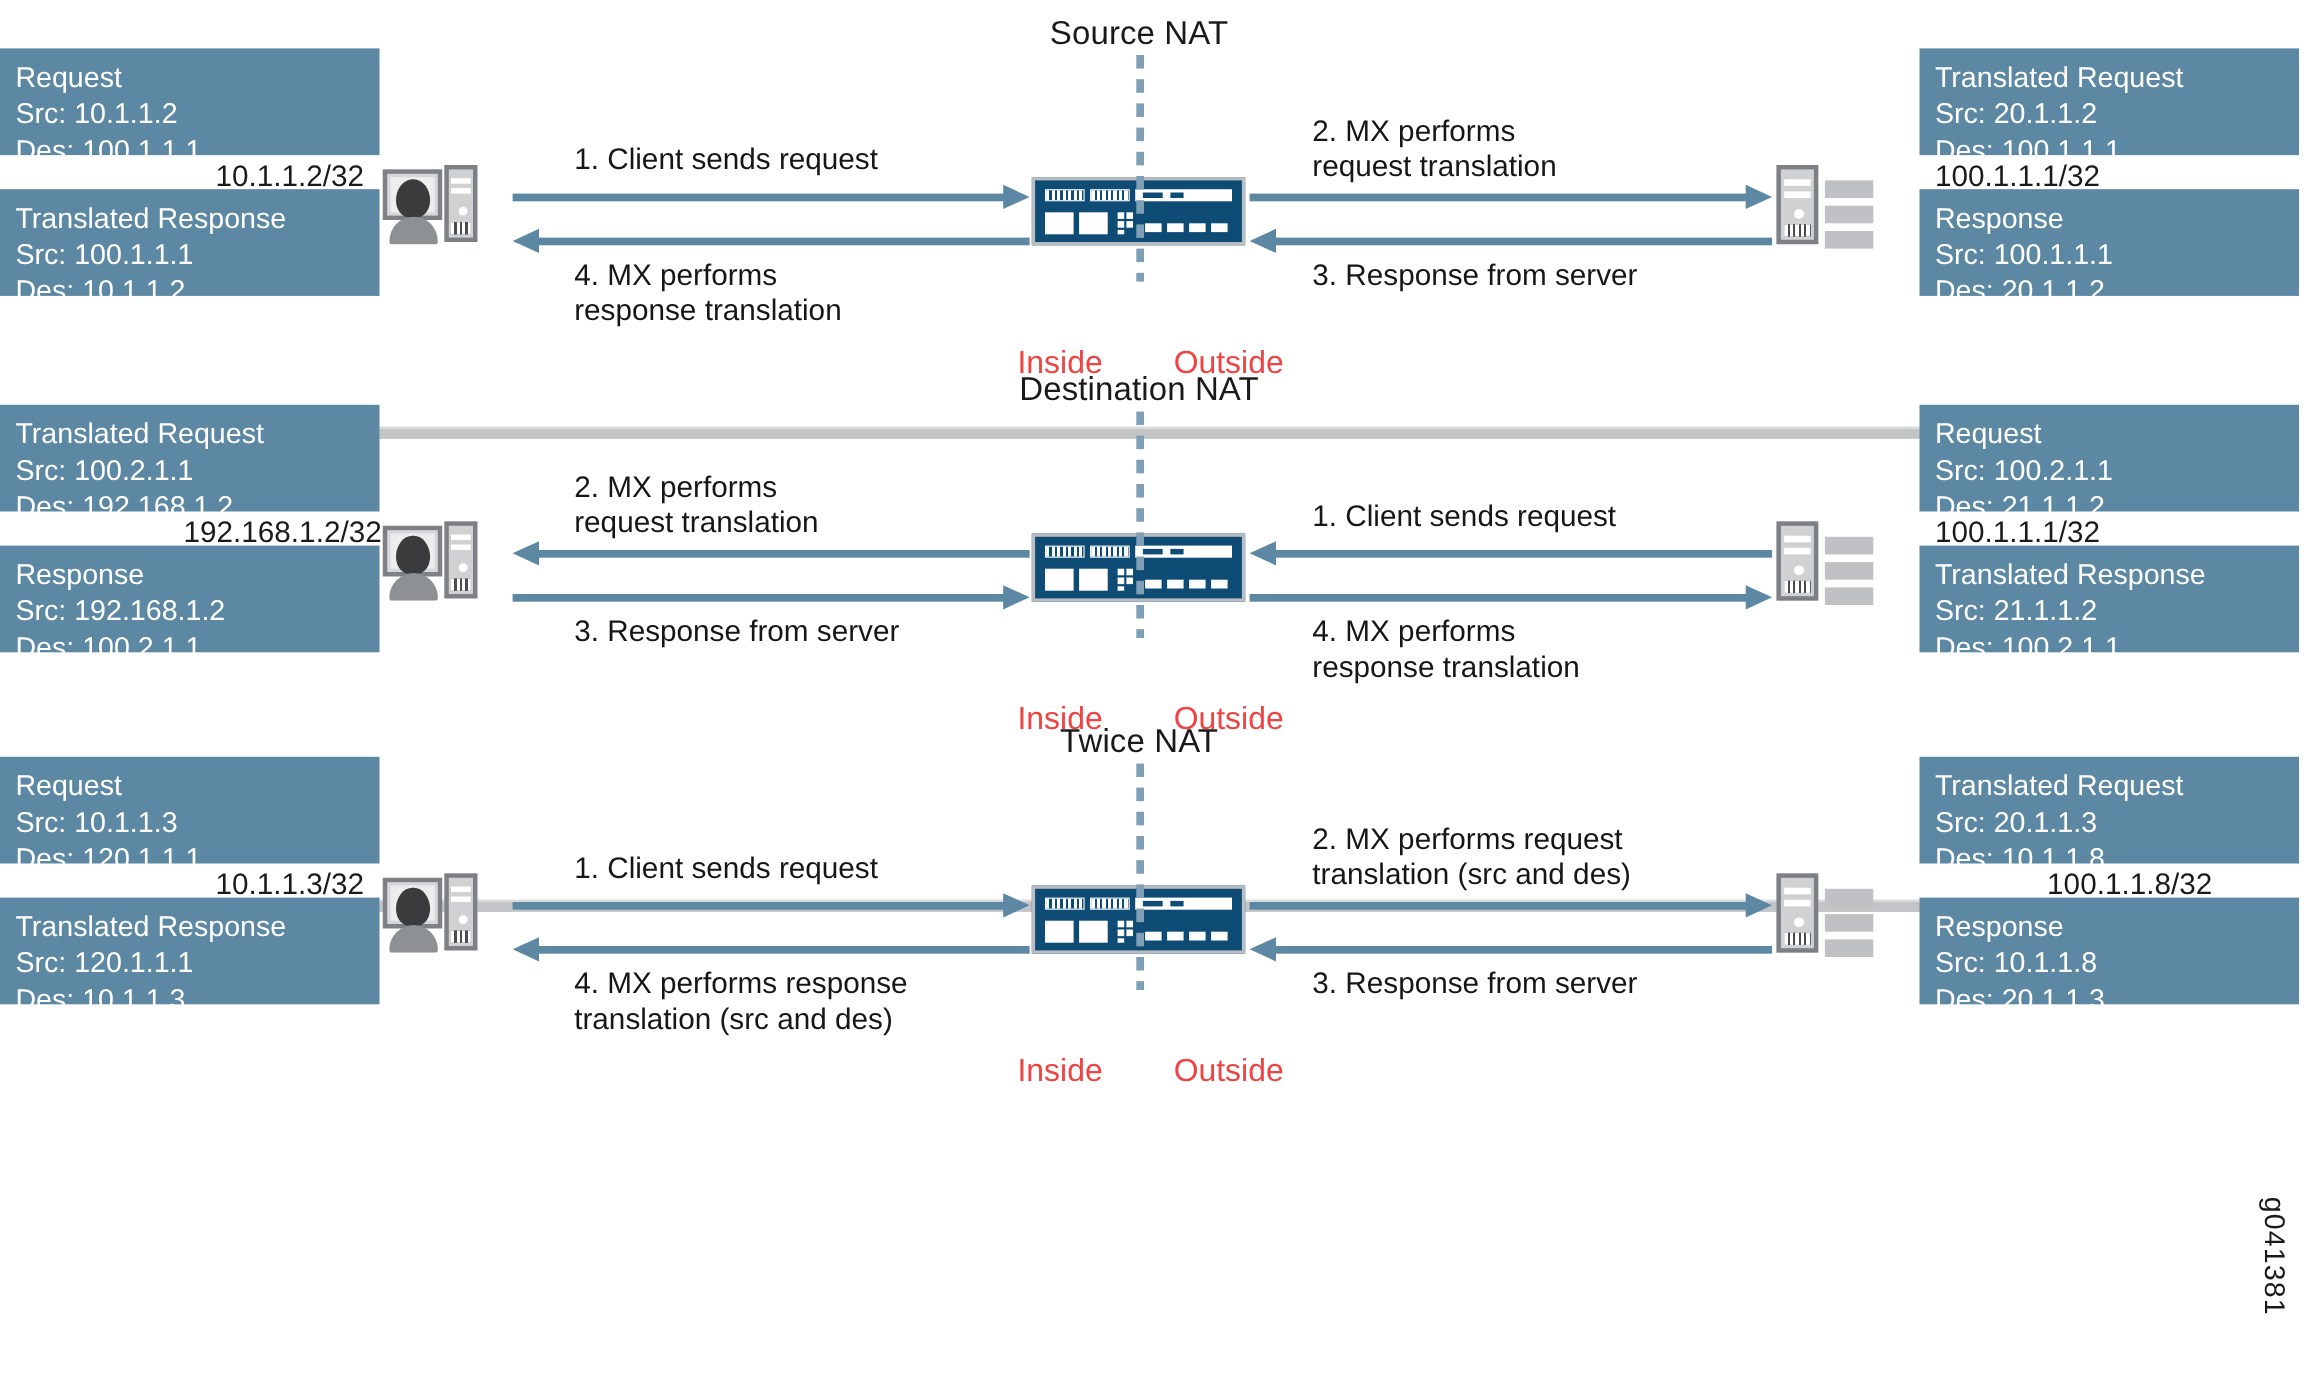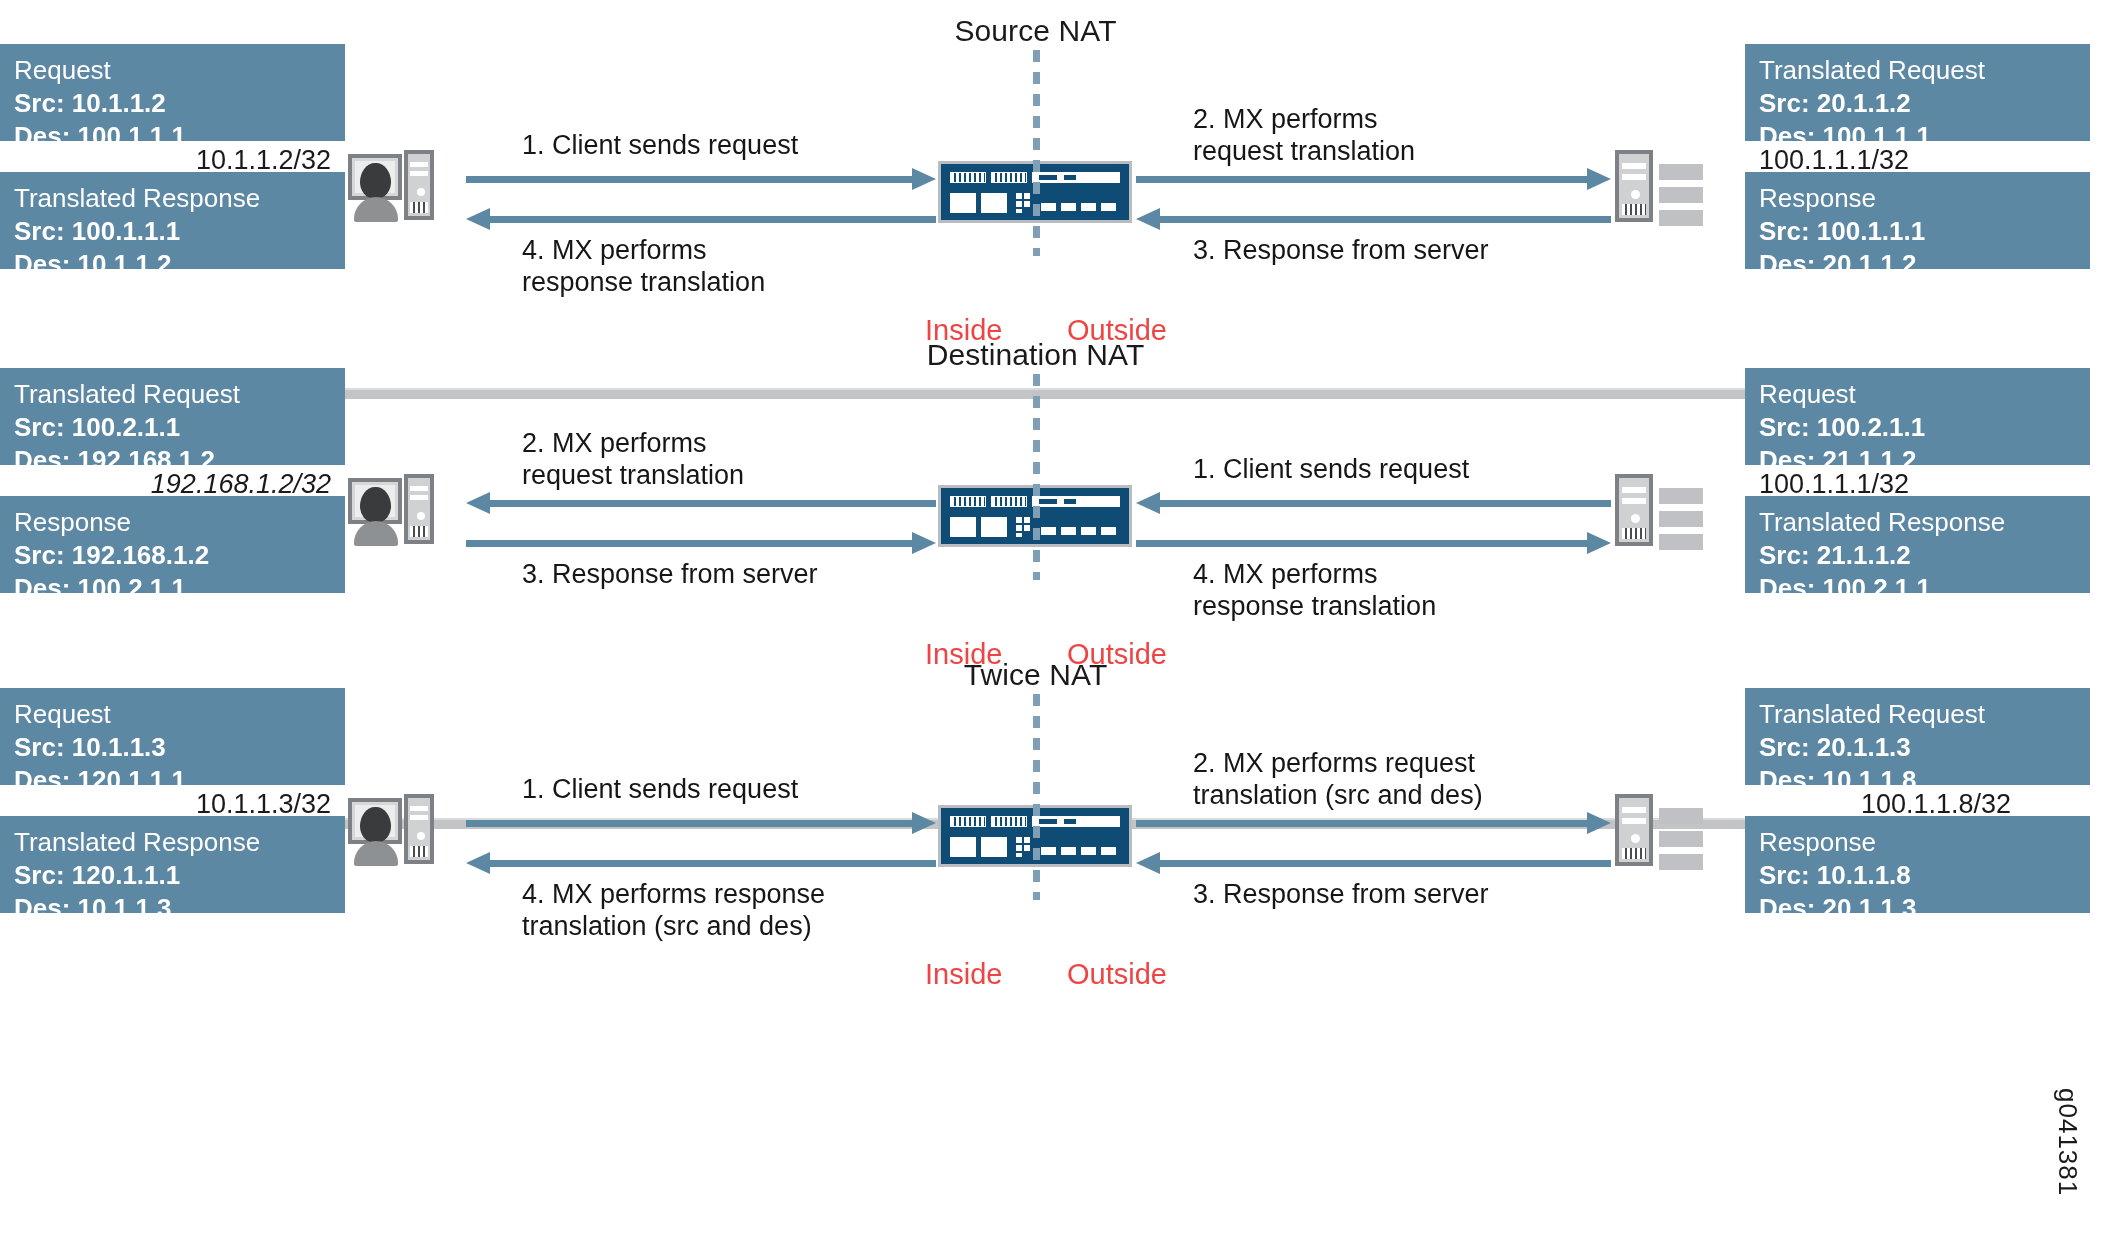--- a/index.html
+++ b/index.html
@@ -45,21 +45,21 @@
   
   .info-box {
     position: absolute;
     background: #5d88a4;
     color: #ffffff;
     padding: 10px 14px 12px 14px;
     line-height: 1.26;
     font-size: 26px;
   }
   .info-box .ib-title { display: block; }
-  .info-box .ib-line  { display: block; font-weight: bold; }
+  .info-box .ib-line  { display: block; }
 
   
   .subnet-label {
     position: absolute;
     font-size: 27px;
     color: #1a1a1a;
     background: #ffffff;
     white-space: nowrap;
     line-height: 1;
   }
@@ -452,21 +452,21 @@
     <div class="section-title">
       <span>Destination NAT</span>
     </div>
 
     <div class="info-box" style="left:0px; top:30px; width:345px; height:97px;">
       <span class="ib-title">Translated Request</span>
       <span class="ib-line">Src: 100.2.1.1</span>
       <span class="ib-line">Des: 192.168.1.2</span>
     </div>
 
-    <div class="subnet-label right-align" style="left:0px; top:133px; width:345px; padding-right:14px;font-style:italic;">192.168.1.2/32</div>
+    <div class="subnet-label right-align" style="left:16px; top:133px; width:345px; padding-right:14px;">192.168.1.2/32</div>
 
     <div class="info-box" style="left:0px; top:158px; width:345px; height:97px;">
       <span class="ib-title">Response</span>
       <span class="ib-line">Src: 192.168.1.2</span>
       <span class="ib-line">Des: 100.2.1.1</span>
     </div>
 
     <div class="info-box" style="left:1745px; top:30px; width:345px; height:97px;">
       <span class="ib-title">Request</span>
       <span class="ib-line">Src: 100.2.1.1</span>

